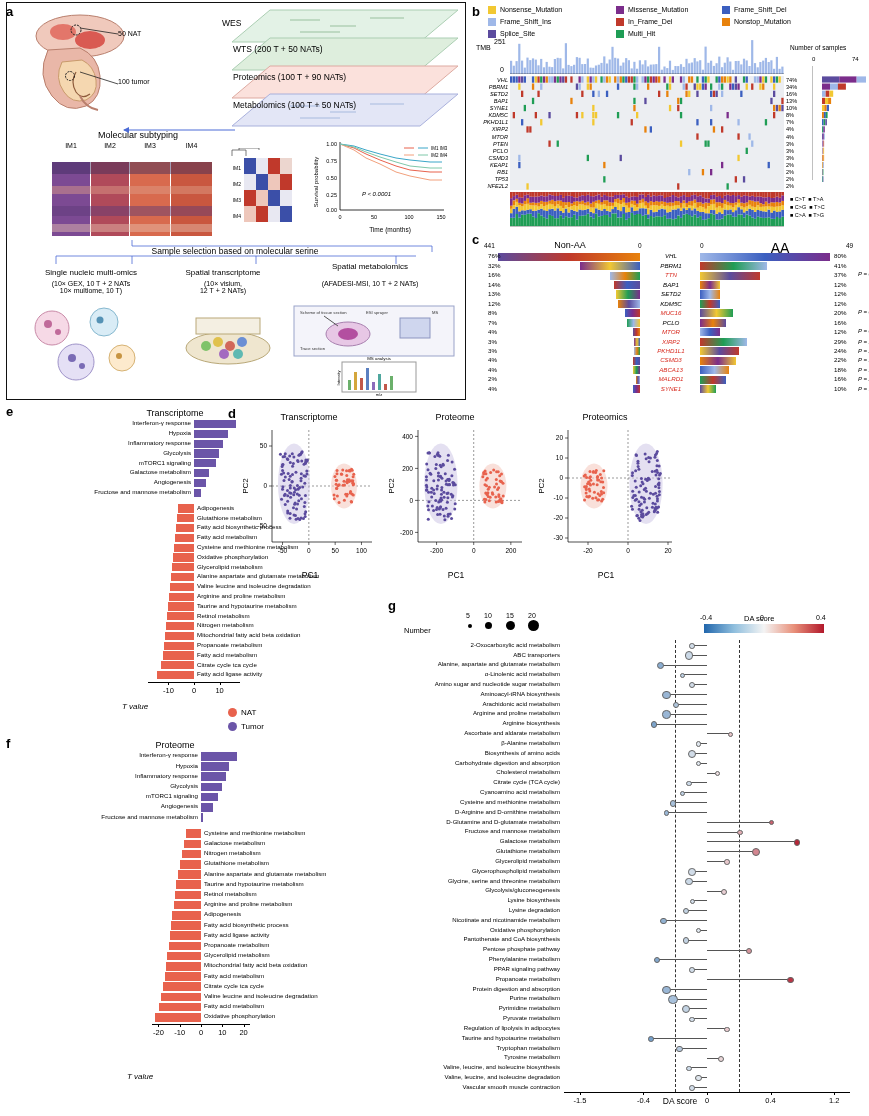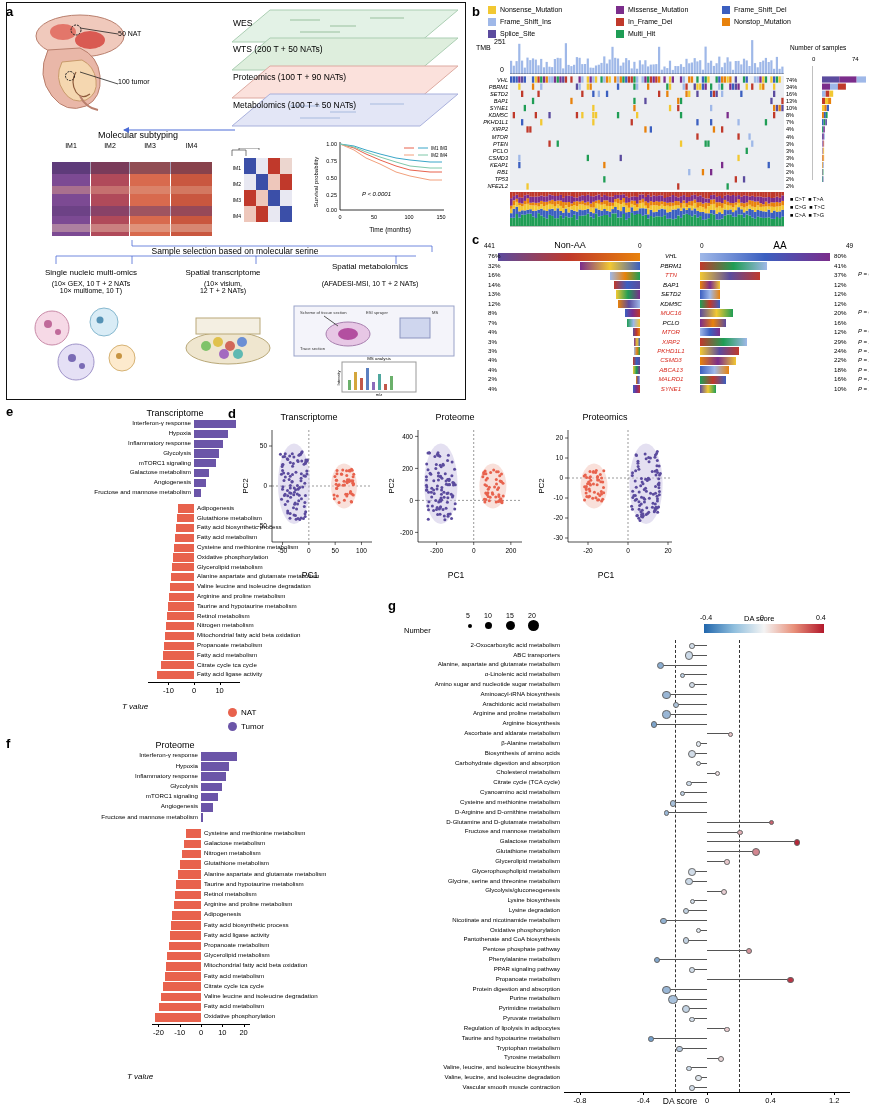--- a/index.html
+++ b/index.html
@@ -44,21 +44,21 @@
     <polygon points="40,60 228,60 190,92 2,92" fill="#fbdcd6" stroke="#d79c91"></polygon>
     <polygon points="40,88 228,88 190,120 2,120" fill="#dfe2f5" stroke="#9aa3d6"></polygon>
   </g>
   <g stroke="#6a9e6f" stroke-width="0.6">
     <path d="M60 14 h30 M100 20 h26 M140 12 h34 M70 26 h40"></path>
   </g>
   <g stroke="#7fa0d0" stroke-width="0.6">
     <path d="M60 100 h30 M100 106 h26 M140 98 h34 M70 112 h40"></path>
   </g>
 </svg>
-<div class="t" style="left:233px;top:18px;font-size:8.5px;">WES</div>
+<div class="t" style="left:222px;top:18px;font-size:8.5px;">WES</div>
 <div class="t" style="left:233px;top:44px;font-size:8.5px;">WTS (200 T + 50 NATs)</div>
 <div class="t" style="left:233px;top:72px;font-size:8.5px;">Proteomics (100 T + 90 NATs)</div>
 <div class="t" style="left:233px;top:100px;font-size:8.5px;">Metabolomics (100 T + 50 NATs)</div>
 
 <div class="t" style="left:98px;top:130px;font-size:9px;">Molecular subtyping</div>
 <svg style="position:absolute;left:100px;top:118px;" width="160" height="16">
   <path d="M135 12 L24 12" stroke="#4b6bd6" stroke-width="1" fill="none" marker-end="url(#ar1)"></path>
   <defs>
       <marker id="ar1" markerWidth="6" markerHeight="6" refX="5" refY="3" orient="auto">
         <path d="M0,0 L6,3 L0,6 z" fill="#4b6bd6"></path>
@@ -1243,21 +1243,21 @@
   <div class="t" style="left:0;top:8px;font-size:5.5px;">■ C&gt;G &nbsp;■ T&gt;C</div>
   <div class="t" style="left:0;top:16px;font-size:5.5px;">■ C&gt;A &nbsp;■ T&gt;G</div>
 </div>
 
 <div class="panel-letter" style="left:472px;top:232px;">c</div>
 <div class="t" style="left:484px;top:242px;font-size:6.5px;">441</div>
 <div class="t" style="left:638px;top:242px;font-size:6.5px;">0</div>
 <div class="t" style="left:700px;top:242px;font-size:6.5px;">0</div>
 <div class="t" style="left:846px;top:242px;font-size:6.5px;">49</div>
 <div class="tc" style="left:520px;top:240px;width:100px;font-size:9px;">Non-AA</div>
-<div class="tc" style="left:730px;top:240px;width:100px;font-size:10px;">AA</div>
+<div class="tc" style="left:730px;top:240px;width:100px;font-size:14px;">AA</div>
 <div id="panel-c-rows" style="position:absolute;left:472px;top:252px;width:392px;height:142px;">
     <div style="position: absolute; left: 25.5px; top: 0.6px; width: 142.5px; height: 8.06667px; background: linear-gradient(90deg, rgb(91, 75, 158), rgb(192, 57, 43), rgb(232, 130, 12));"></div>
     <div style="position: absolute; left: 228px; top: 0.6px; width: 130px; height: 8.06667px; background: linear-gradient(90deg, rgb(159, 184, 232), rgb(59, 95, 192), rgb(123, 45, 139));"></div>
     <div class="lbl-r" style="position: absolute; left: 16px; top: 0.3px; width: 28px; font-size: 6.2px; text-align: left;">76%</div>
     <div style="position: absolute; left: 172px; top: 0.3px; width: 54px; font-size: 6.2px; font-style: italic; text-align: center; color: rgb(0, 0, 0);">VHL</div>
     <div style="position: absolute; left: 362px; top: 0.3px; width: 26px; font-size: 6.2px;">80%</div>
     <div style="position: absolute; left: 108px; top: 10.0667px; width: 60px; height: 8.06667px; background: linear-gradient(90deg, rgb(123, 45, 139), rgb(242, 200, 50), rgb(59, 95, 192));"></div>
     <div style="position: absolute; left: 228px; top: 10.0667px; width: 66.625px; height: 8.06667px; background: linear-gradient(90deg, rgb(192, 57, 43), rgb(31, 157, 85), rgb(159, 184, 232));"></div>
     <div class="lbl-r" style="position: absolute; left: 16px; top: 9.76667px; width: 28px; font-size: 6.2px; text-align: left;">32%</div>
     <div style="position: absolute; left: 172px; top: 9.76667px; width: 54px; font-size: 6.2px; font-style: italic; text-align: center; color: rgb(0, 0, 0);">PBRM1</div>
@@ -2163,21 +2163,21 @@
     <div style="position: absolute; left: 298.133px; top: 425.635px; width: 3.6px; height: 3.6px; border-radius: 50%; background: rgb(202, 216, 230); border: 0.5px solid rgb(102, 102, 102);"></div>
     <div style="position: absolute; left: 0px; top: 423.235px; width: 172px; text-align: right; font-size: 6.1px; white-space: nowrap;">Valine, leucine, and isoleucine biosynthesis</div>
     <div style="position: absolute; left: 309.467px; top: 437.261px; width: 9.53333px; height: 1px; background: rgb(85, 85, 85);"></div>
     <div style="position: absolute; left: 307.267px; top: 435.061px; width: 4.4px; height: 4.4px; border-radius: 50%; background: rgb(223, 230, 237); border: 0.5px solid rgb(102, 102, 102);"></div>
     <div style="position: absolute; left: 0px; top: 433.061px; width: 172px; text-align: right; font-size: 6.1px; white-space: nowrap;">Valine, leucine, and isoleucine degradation</div>
     <div style="position: absolute; left: 303.111px; top: 447.087px; width: 15.8889px; height: 1px; background: rgb(85, 85, 85);"></div>
     <div style="position: absolute; left: 301.311px; top: 445.287px; width: 3.6px; height: 3.6px; border-radius: 50%; background: rgb(209, 220, 232); border: 0.5px solid rgb(102, 102, 102);"></div>
     <div style="position: absolute; left: 0px; top: 442.887px; width: 172px; text-align: right; font-size: 6.1px; white-space: nowrap;">Vascular smooth muscle contraction</div>
     <div style="position: absolute; left: 176px; top: 452px; width: 286px; height: 1px; background: rgb(0, 0, 0);"></div>
     <div style="position: absolute; left: 191.889px; top: 452px; width: 1px; height: 3px; background: rgb(0, 0, 0);"></div>
-    <div style="position: absolute; left: 177.889px; top: 456px; width: 28px; text-align: center; font-size: 7.5px;">-0.8</div>
+    <div style="position: absolute; left: 177.889px; top: 456px; width: 28px; text-align: center; font-size: 7.5px;">-1.5</div>
     <div style="position: absolute; left: 255.444px; top: 452px; width: 1px; height: 3px; background: rgb(0, 0, 0);"></div>
     <div style="position: absolute; left: 241.444px; top: 456px; width: 28px; text-align: center; font-size: 7.5px;">-0.4</div>
     <div style="position: absolute; left: 319px; top: 452px; width: 1px; height: 3px; background: rgb(0, 0, 0);"></div>
     <div style="position: absolute; left: 305px; top: 456px; width: 28px; text-align: center; font-size: 7.5px;">0</div>
     <div style="position: absolute; left: 382.556px; top: 452px; width: 1px; height: 3px; background: rgb(0, 0, 0);"></div>
     <div style="position: absolute; left: 368.556px; top: 456px; width: 28px; text-align: center; font-size: 7.5px;">0.4</div>
     <div style="position: absolute; left: 446.111px; top: 452px; width: 1px; height: 3px; background: rgb(0, 0, 0);"></div>
     <div style="position: absolute; left: 432.111px; top: 456px; width: 28px; text-align: center; font-size: 7.5px;">1.2</div>
   </div>
 <div class="tc" style="left:600px;top:1096px;width:160px;font-size:8.5px;">DA score</div>

